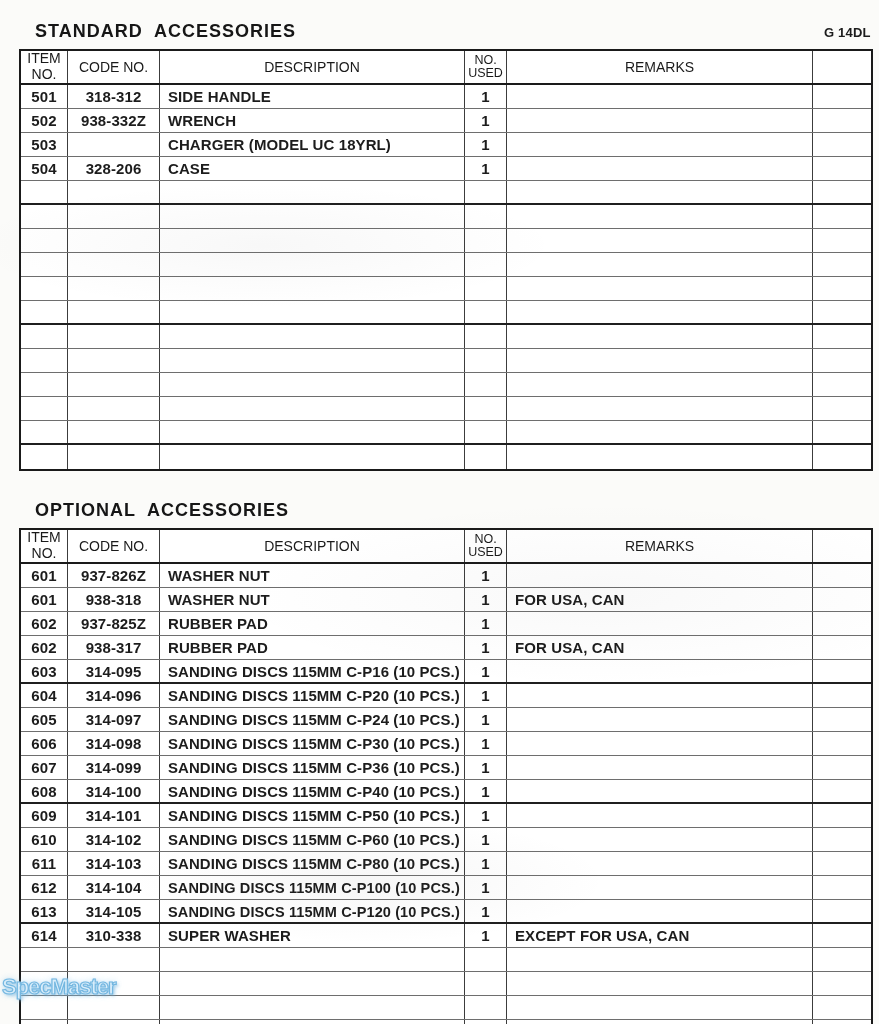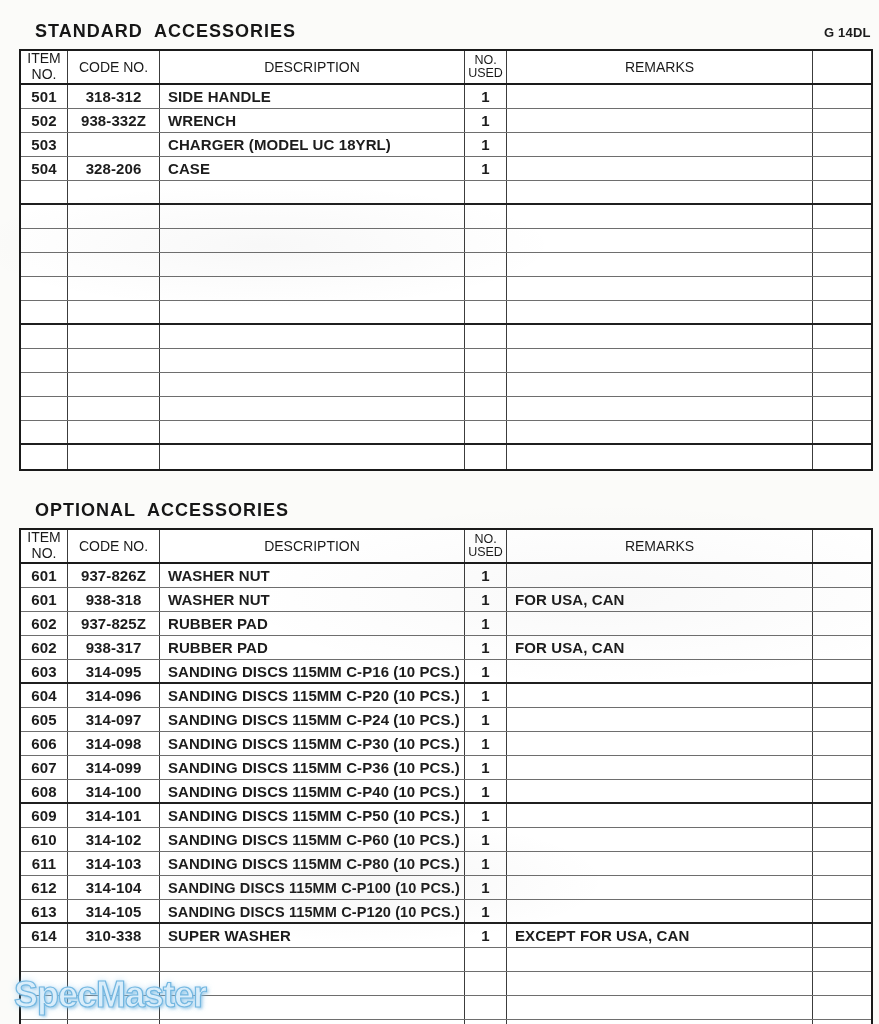--- a/index.html
+++ b/index.html
@@ -74,23 +74,23 @@
   .c-desc, .c-remarks { justify-content: flex-start; padding-left: 8px; }
   .c-desc span, .c-remarks span { white-space: nowrap; display: inline-block; transform-origin: left center; }
 
   .head .td { font-weight: 400; font-size: 14px; color: #1a1a1a; }
   .head .two-line { display: flex; flex-direction: column; align-items: center; line-height: 1.12; }
   .head .c-used { font-size: 12.5px; }
   .head .c-used .two-line { line-height: 1.08; }
 
   .watermark {
     position: absolute;
-    left: 14px; top: 974px;
+    left: 2px; top: 974px;
     z-index: 6;
-    font-size: 36px;
+    font-size: 22px;
     font-weight: 700;
     letter-spacing: -1px;
     color: #d9edfa;
     -webkit-text-stroke: 1.2px #74b7e0;
     text-shadow:
       0 0 2px rgba(170,215,245,.95),
       0 0 7px rgba(140,200,240,.65),
       2px 2px 3px rgba(110,175,215,.55);
   }
 </style>

